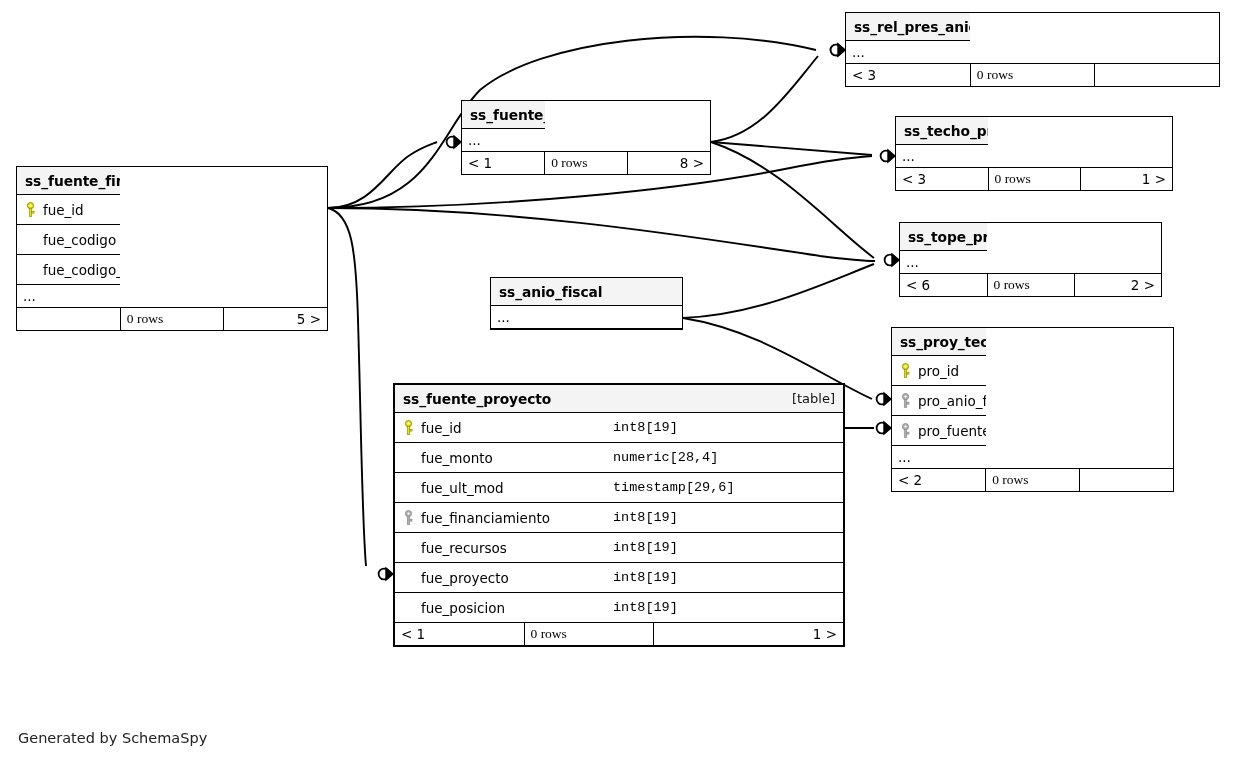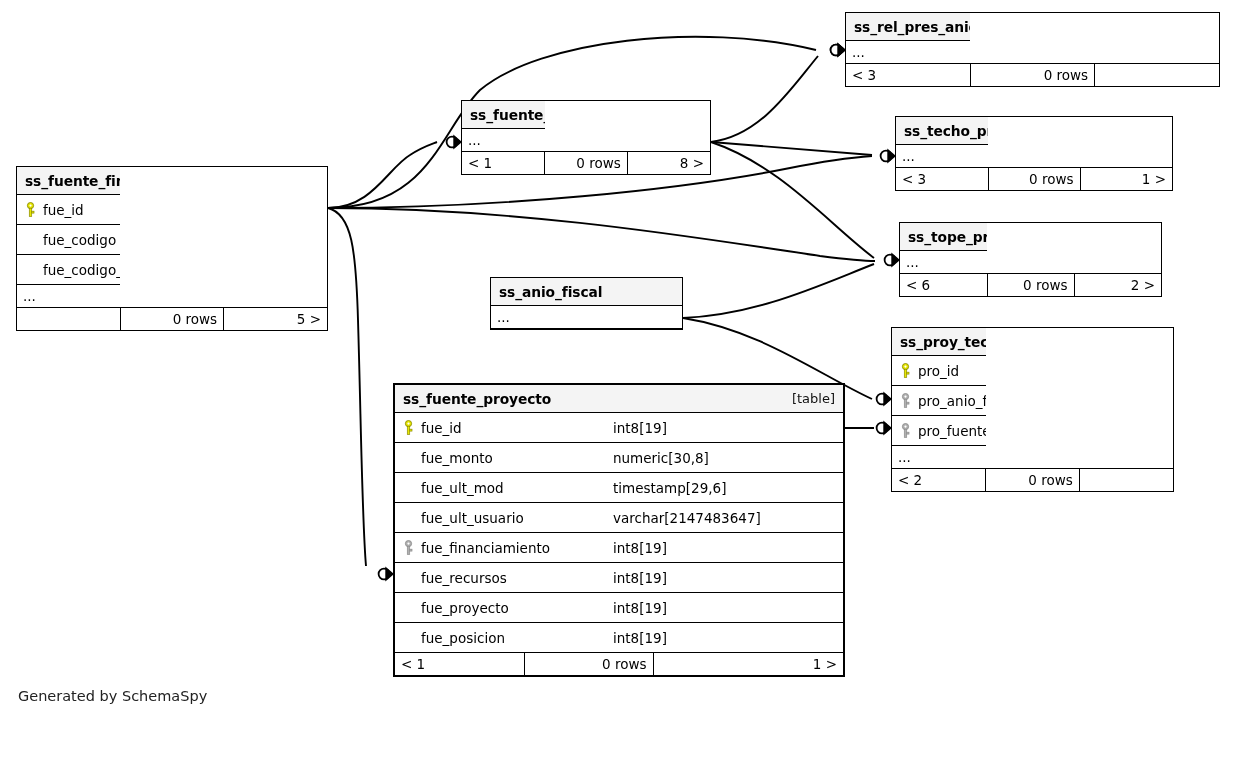--- a/index.html
+++ b/index.html
@@ -92,44 +92,45 @@
     width: 26px;
     flex: 0 0 26px;
     display: flex;
     align-items: center;
     justify-content: center;
   }
   .cname { font-size: 13.5px; }
   .type-cell {
     padding: 0 0 0 5px;
     border-right: none;
+    font-family: Liberation Mono, monospace;
   }
   .dots-row td {
     height: 22px;
     padding: 0 6px;
     font-size: 13.5px;
     border-left: none;
     border-right: none;
     line-height: 14px;
   }
   .foot-row td {
     height: 22px;
     font-size: 13.5px;
     padding: 0 6px;
     border-bottom: none;
   }
   .foot-row td:first-child { border-left: none; }
   .foot-row td:last-child { border-right: none; }
   .fl { text-align: left; }
-  .fc { text-align: right; }
+  .fc { text-align: left; font-family: Liberation Serif, serif; }
   .fr { text-align: right; }
   .credit {
     position: absolute;
     left: 18px;
-    top: 688px;
+    top: 730px;
     font-size: 14.5px;
     color: #222;
     z-index: 3;
   }
   svg.keyicon { display: block; }
 </style>
 </head>
 <body>
 
 <div id="canvas">
@@ -422,39 +423,30 @@
             </td>
             <td class="type-cell">int8[19]</td>
           </tr>
           <tr class="col-row">
             <td class="col-cell">
               <div class="col-inner">
                 <span class="keyslot"></span>
                 <span class="cname">fue_monto</span>
               </div>
             </td>
-            <td class="type-cell">numeric[30,8]</td>
+            <td class="type-cell">numeric[28,4]</td>
           </tr>
           <tr class="col-row">
             <td class="col-cell">
               <div class="col-inner">
                 <span class="keyslot"></span>
                 <span class="cname">fue_ult_mod</span>
               </div>
             </td>
             <td class="type-cell">timestamp[29,6]</td>
-          </tr>
-          <tr class="col-row">
-            <td class="col-cell">
-              <div class="col-inner">
-                <span class="keyslot"></span>
-                <span class="cname">fue_ult_usuario</span>
-              </div>
-            </td>
-            <td class="type-cell">varchar[2147483647]</td>
           </tr>
           <tr class="col-row">
             <td class="col-cell">
               <div class="col-inner">
                 <span class="keyslot">
                   <svg class="keyicon" width="11" height="16" viewBox="0 0 11 16">
                     <circle cx="5.5" cy="3.6" r="3.1" fill="#b0b0b0" stroke="#8d8d8d" stroke-width="0.9"></circle>
                     <circle cx="5.5" cy="3.6" r="1.1" fill="#ffffff"></circle>
                     <rect x="4.3" y="6.2" width="2.4" height="8.2" fill="#b0b0b0" stroke="#8d8d8d" stroke-width="0.7"></rect>
                     <rect x="6.7" y="9.2" width="2.3" height="1.9" fill="#b0b0b0" stroke="#8d8d8d" stroke-width="0.7"></rect>

